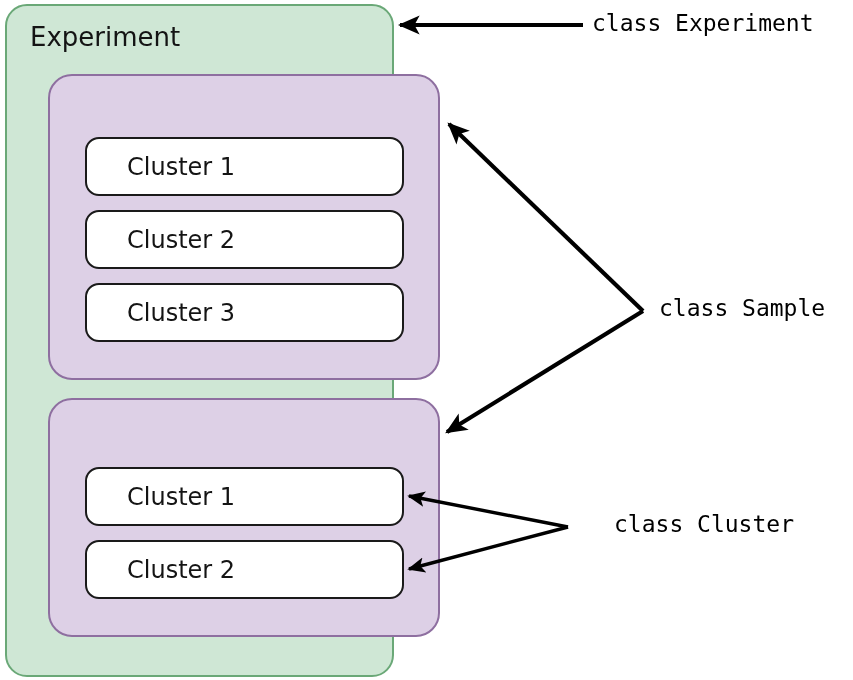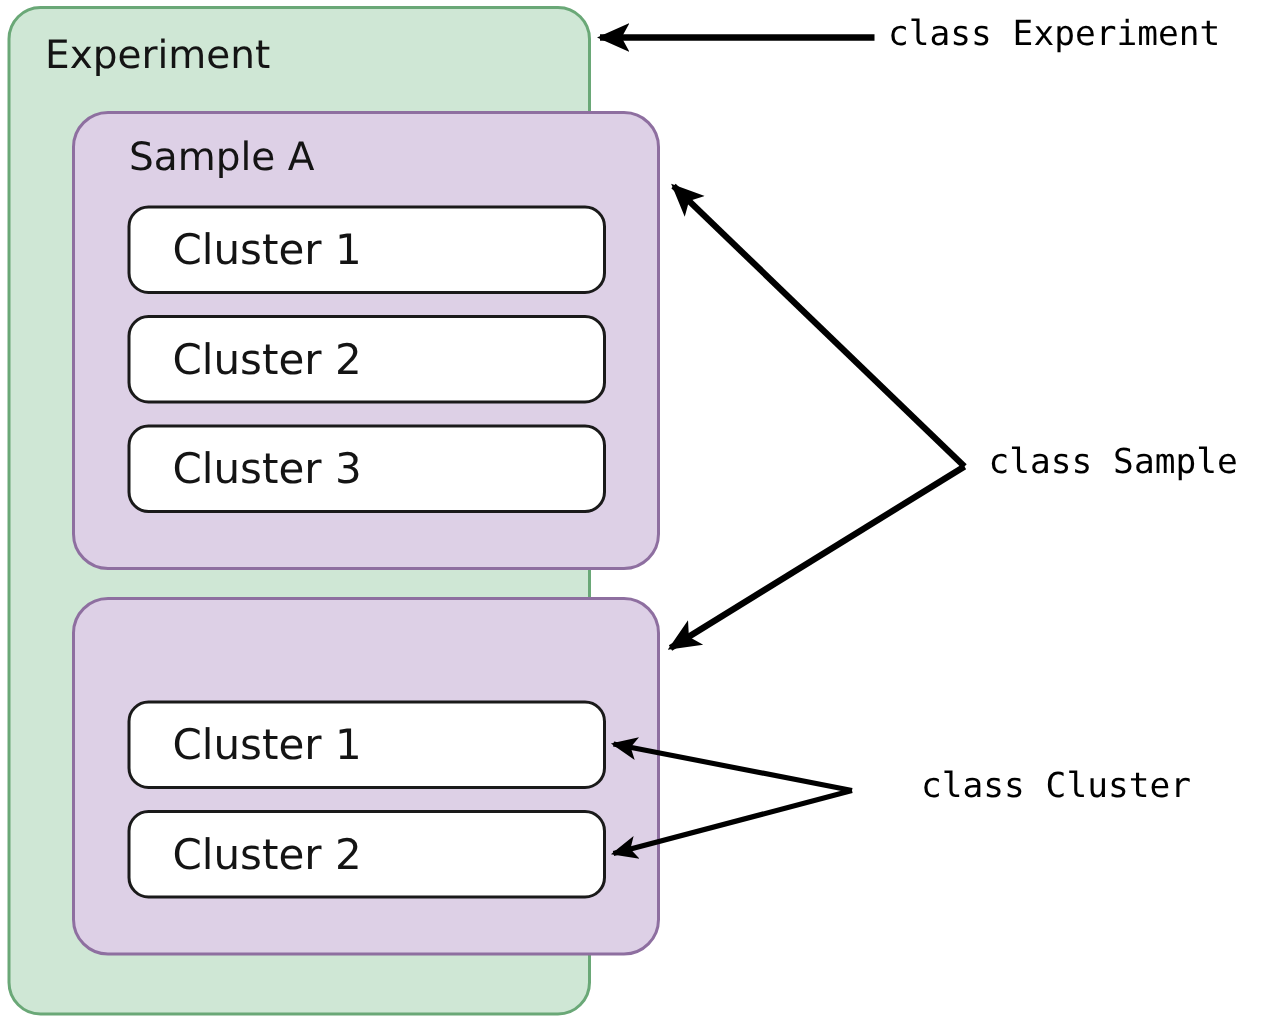--- a/index.html
+++ b/index.html
@@ -76,25 +76,25 @@
     color: #141414;
     white-space: nowrap;
     line-height: 1;
   }
   .label-experiment { left: 30px; top: 24px; }
   .label-sample-a   { left: 86px; top: 92px; }
   .label-sample-b   { left: 86px; top: 419px; }
 
   .cluster-label {
     position: absolute;
-    left: 28px;
+    left: 40px;
     top: 50%;
     transform: translateY(-50%);
     font-family: "DejaVu Sans", sans-serif;
-    font-size: 28px;
+    font-size: 24px;
     color: #141414;
     white-space: nowrap;
     line-height: 1;
   }
 
   .code-label {
     position: absolute;
     font-family: "DejaVu Sans Mono", monospace;
     font-size: 23px;
     color: #000000;
@@ -127,21 +127,20 @@
     <div class="cluster-box" style="left:35px; top:61px;">
       <span class="cluster-label">Cluster 1</span>
     </div>
     <div class="cluster-box" style="left:35px; top:134px;">
       <span class="cluster-label">Cluster 2</span>
     </div>
     <div class="cluster-box" style="left:35px; top:207px;padding-left:20px;">
       <span class="cluster-label">Cluster 3</span>
     </div>
   </div>
-  <div class="container-label label-sample-a">Sample A</div>
 
   <div class="box sample-box sample-b-box">
     <div class="cluster-box" style="left:35px; top:67px;">
       <span class="cluster-label">Cluster 1</span>
     </div>
     <div class="cluster-box" style="left:35px; top:140px;">
       <span class="cluster-label">Cluster 2</span>
     </div>
   </div>
 

